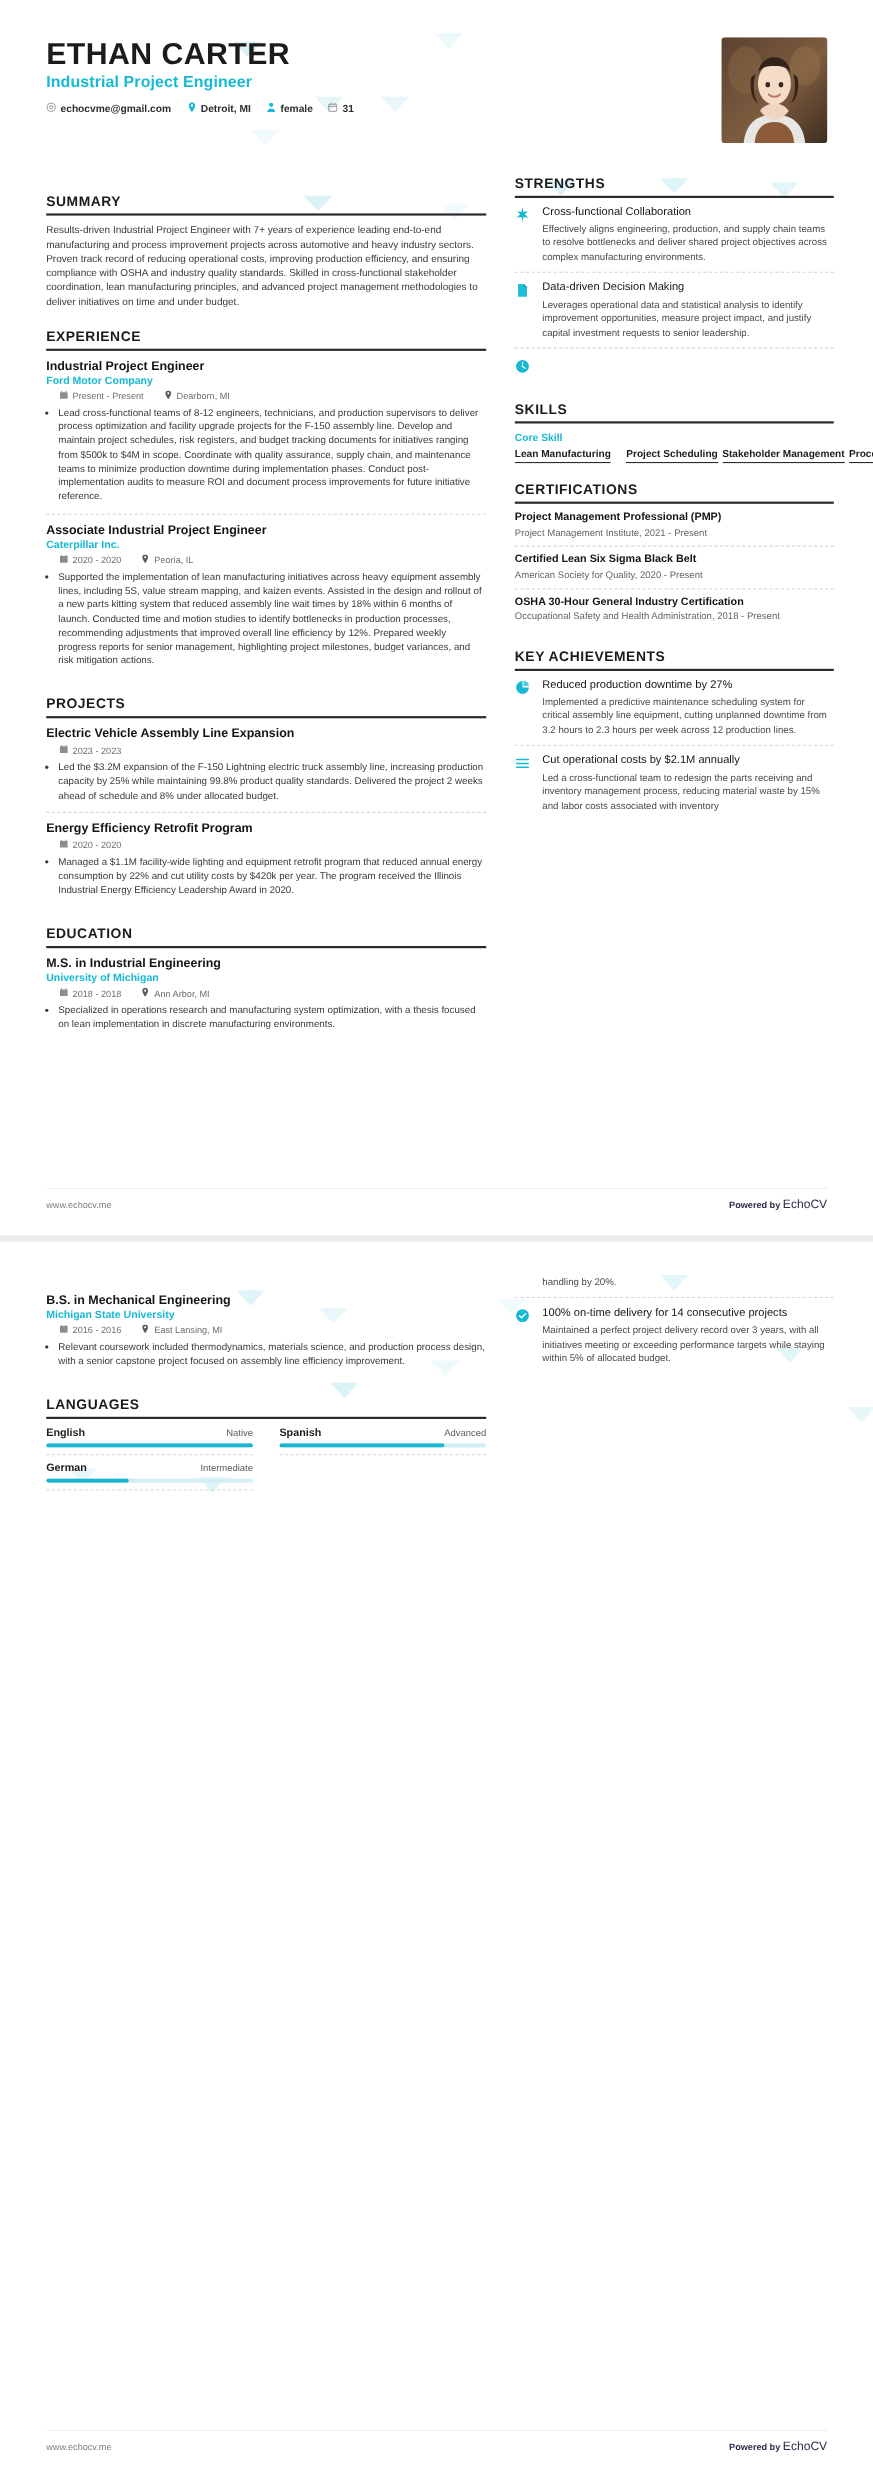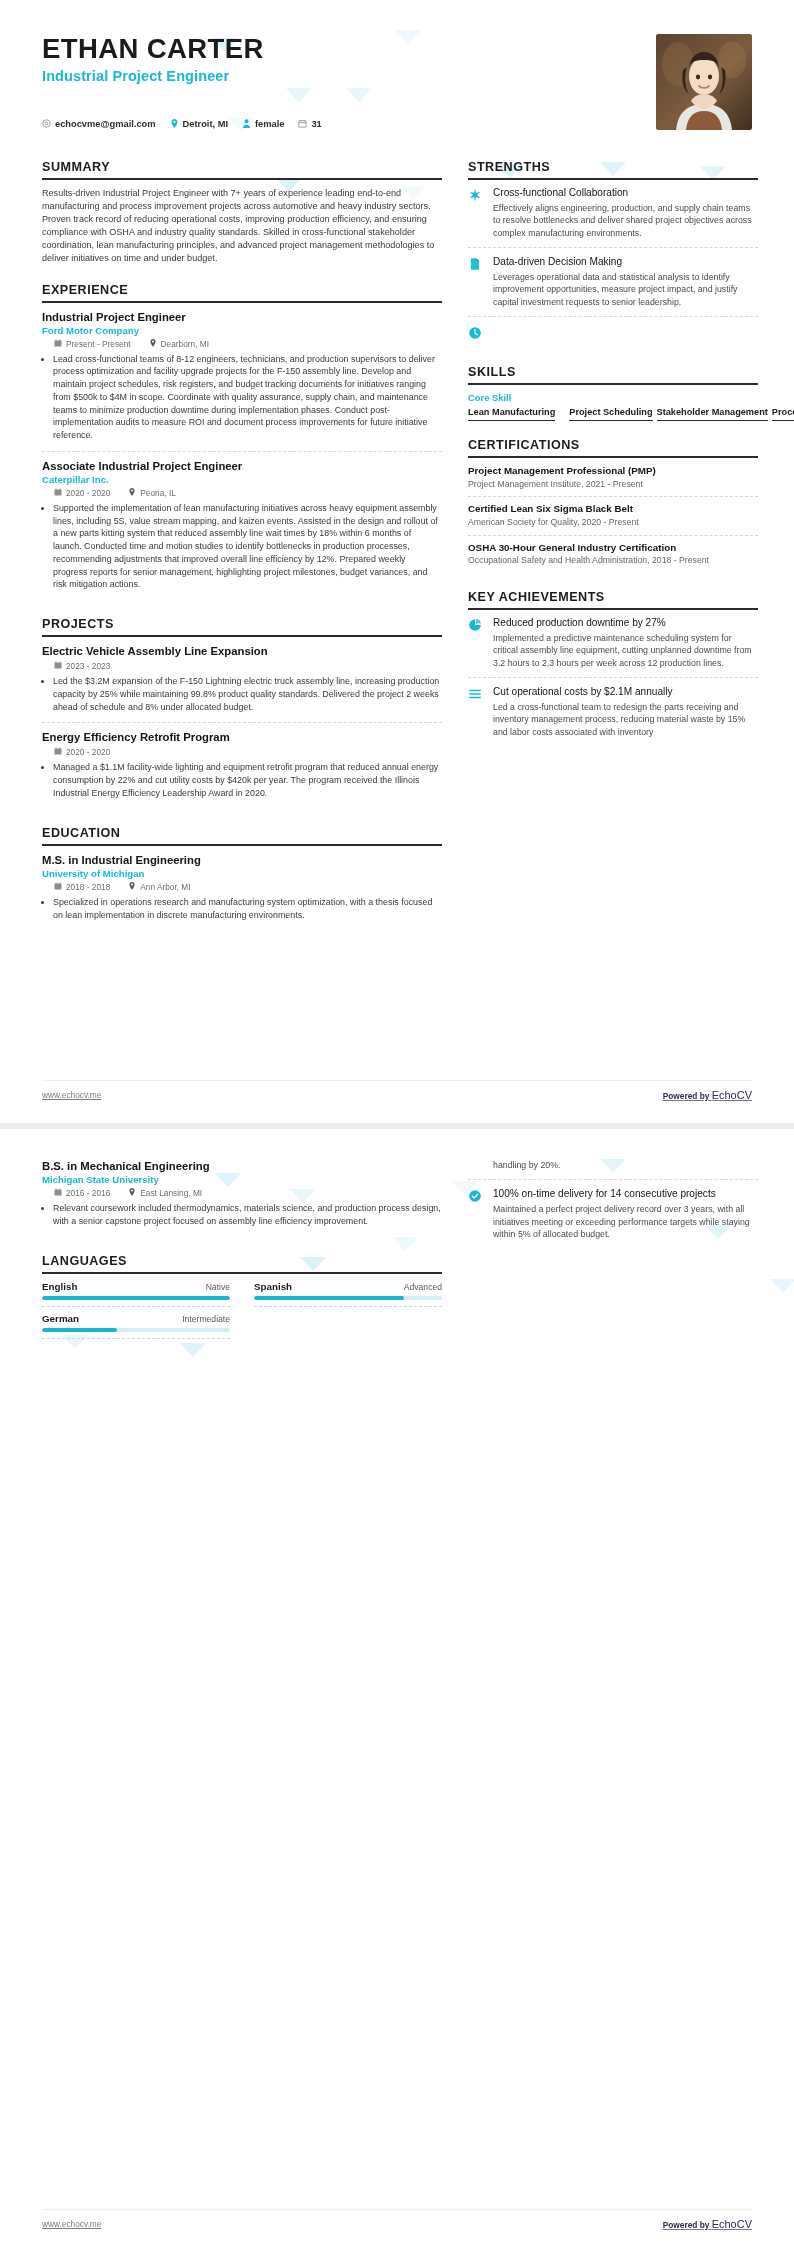--- a/index.html
+++ b/index.html
@@ -30,28 +30,28 @@
     pointer-events: none;
   }
 
   .content {
     padding: 30px 42px 0 42px;
     display: flex;
     gap: 26px;
     position: relative;
     z-index: 2;
   }
-  .col-left { width: 400px; flex: 0 0 400px; }
+  .col-left { width: 400px; flex: 0 0 400px; margin-top: 16px; }
   .col-right { width: 290px; flex: 0 0 290px; }
 
   
   .header {
     display: flex;
     justify-content: space-between;
-    align-items: center;
+    align-items: flex-start;
     padding: 0 42px;
     margin-top: 34px;
     position: relative;
     z-index: 2;
   }
   .name {
     font-size: 27.5px;
     font-weight: bold;
     letter-spacing: .4px;
     color: #1b1b1b;
@@ -66,21 +66,21 @@
   }
   .contact {
     display: flex;
     align-items: center;
     gap: 14px;
     margin-top: 10px;
     font-size: 9.3px;
     font-weight: bold;
     color: #2d2d2d;
   }
-  .contact .ci { display: flex; align-items: center; gap: 4px; margin-top: 25px; }
+  .contact .ci { display: flex; align-items: center; gap: 4px; }
   .contact svg { width: 9px; height: 9px; flex: 0 0 9px; }
   .photo {
     width: 96px; height: 96px;
     border-radius: 3px;
     overflow: hidden;
     flex: 0 0 96px;
     background: #6b4f3a;
     position: relative;
   }
   .photo svg { display: block; width: 100%; height: 100%; }
@@ -202,21 +202,20 @@
     position: absolute;
     left: 42px; right: 42px;
     bottom: 22px;
     display: flex;
     justify-content: space-between;
     align-items: center;
     font-size: 8.3px;
     color: #7c7c7c;
     padding-top: 8px;
     border-top: 1px solid #eee;
-    text-decoration: underline;
   }
   .footer .brand { font-weight: bold; color: #2b2b4b; }
   .footer .brand .b2 { font-weight: normal; font-size: 11px; color: #2b2b4b; }
 
   
   .lang-grid { display: flex; flex-wrap: wrap; gap: 0 24px; }
   .lang {
     width: 188px;
     padding-bottom: 6px;
     margin-bottom: 6px;

